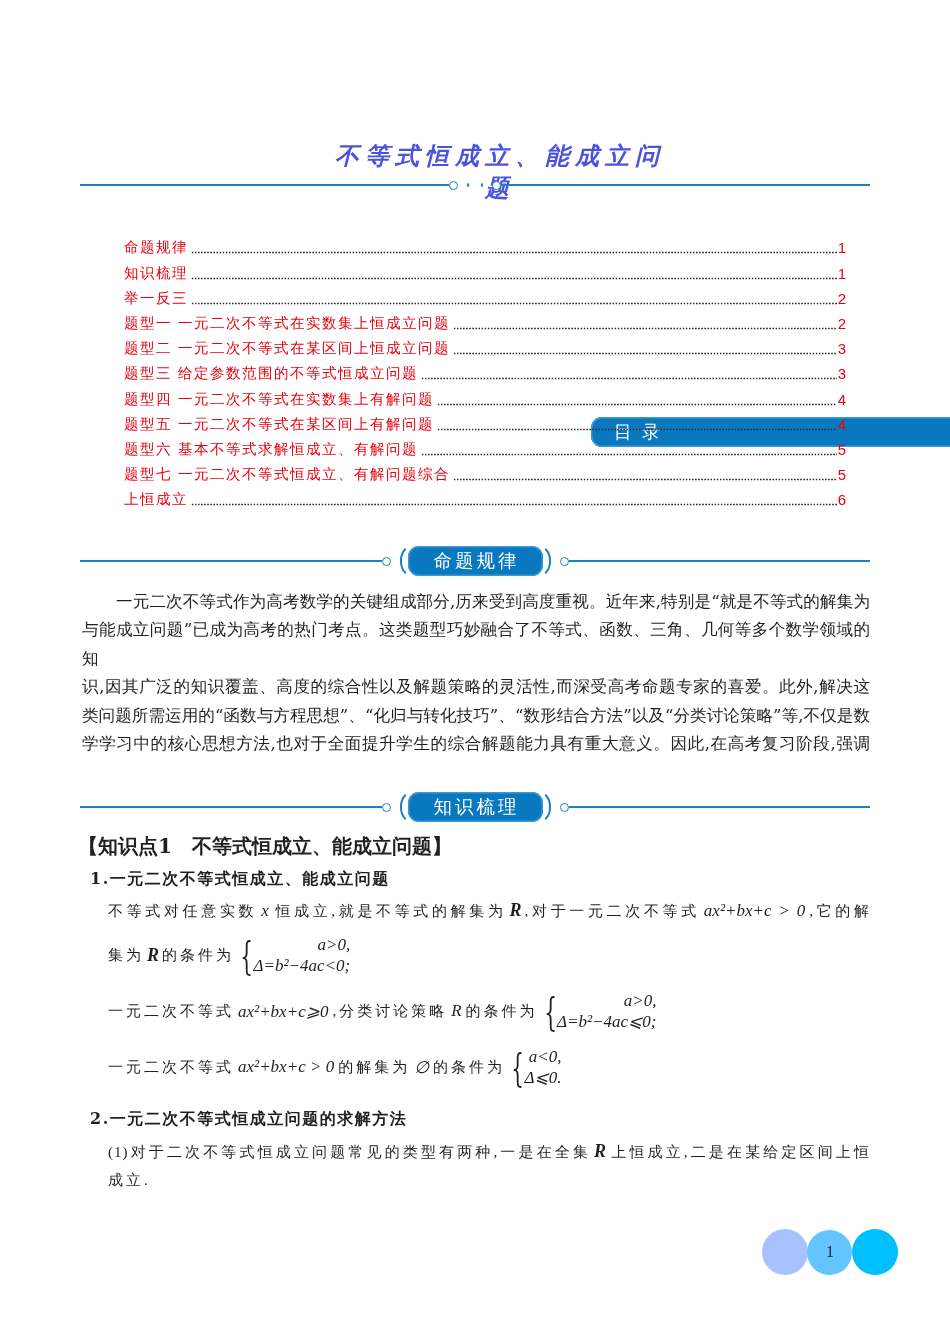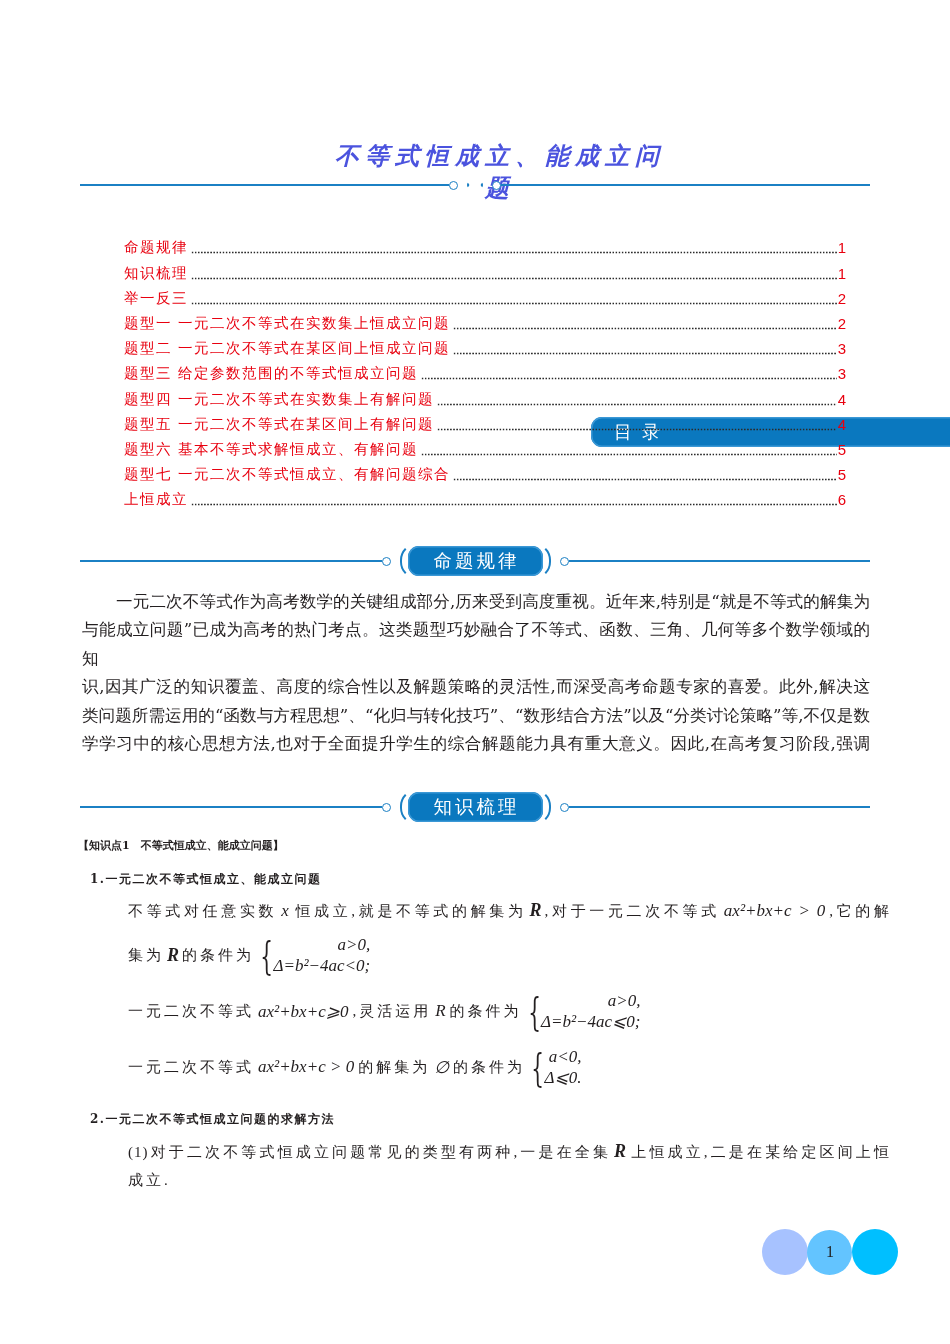--- a/index.html
+++ b/index.html
@@ -34,25 +34,25 @@
   .toc-page { flex:none; font-family:"Liberation Sans", sans-serif; font-size:15px; letter-spacing:0; color:#e8000f; }
 
   
   .para { position:absolute; top:588px; left:82px; width:788px; font-size:16.6px; line-height:28.4px; color:#231f20; }
   .para .pl { display:block; text-align:justify; text-align-last:justify; }
   .para .pl.first { text-indent:34px; }
   .para .pl.last { text-align-last:left; }
 
   
   .kline { position:absolute; left:108px; width:762px; font-size:15px; letter-spacing:1px;
-    font-family:"Liberation Serif", "DejaVu Serif", serif; color:#231f20;margin-left:20px; }
+    font-family:"Liberation Serif", "DejaVu Serif", serif; color:#231f20; }
   .kline.just { text-align:justify; text-align-last:justify; height:22px; line-height:22px; }
   .kline.flexline { display:flex; align-items:center; height:44px; white-space:nowrap; letter-spacing:3px; }
-  .kp-heading { position:absolute; top:836px; left:78px; font-size:11px; line-height:20px; font-weight:bold; color:#231f20; }
-  .item-title { position:absolute; left:90px; font-size:12px; line-height:20px; font-weight:bold; letter-spacing:1.5px; color:#231f20; }
+  .kp-heading { position:absolute; top:836px; left:78px; font-size:20px; line-height:20px; font-weight:bold; color:#231f20; }
+  .item-title { position:absolute; left:90px; font-size:16px; line-height:20px; font-weight:bold; letter-spacing:1.5px; color:#231f20; }
   .math { font-family:"Liberation Serif", serif; font-style:italic; font-size:17px; letter-spacing:0; margin:0 4px; }
   .bigR { font-family:"Liberation Serif", serif; font-style:italic; font-weight:bold; font-size:18px; letter-spacing:0; margin:0 3px; }
   .cases { display:inline-flex; align-items:center; margin-left:4px; letter-spacing:0; }
   .brace { font-family:"DejaVu Serif", serif; font-size:40px; line-height:44px; transform:scaleX(0.5); margin:0 -6px 0 -4px; font-weight:normal; }
   .cases-rows { display:flex; flex-direction:column; line-height:21px;align-items:flex-end; }
   .case-row { font-family:"Liberation Serif", serif; font-style:italic; font-size:17px; }
 
   
   .pgc { position:absolute; border-radius:50%; }
   .pg-num { position:absolute; left:808px; top:1230px; width:44px; height:44px; line-height:44px; text-align:center;
@@ -176,21 +176,21 @@
     <span class="cases-rows">
       <span class="case-row">a&gt;0,</span>
       <span class="case-row">Δ=b²−4ac&lt;0;</span>
     </span>
   </span>
 </div>
 
 <div class="kline flexline" style="top:989px">
   <span>一元二次不等式</span>
     <span class="math">ax²+bx+c⩾0</span>
-    <span>,灵活运用</span>
+    <span>,分类讨论策略</span>
     <span class="math">R</span>
     <span>的条件为</span>
   <span class="cases">
     <span class="brace">{</span>
     <span class="cases-rows">
       <span class="case-row">a&gt;0,</span>
       <span class="case-row">Δ=b²−4ac⩽0;</span>
     </span>
   </span>
 </div>

